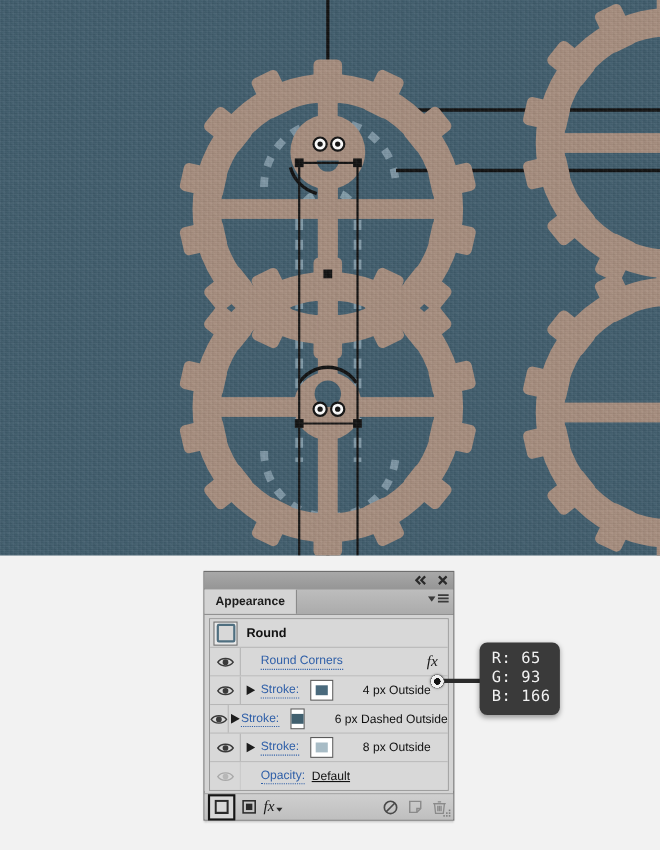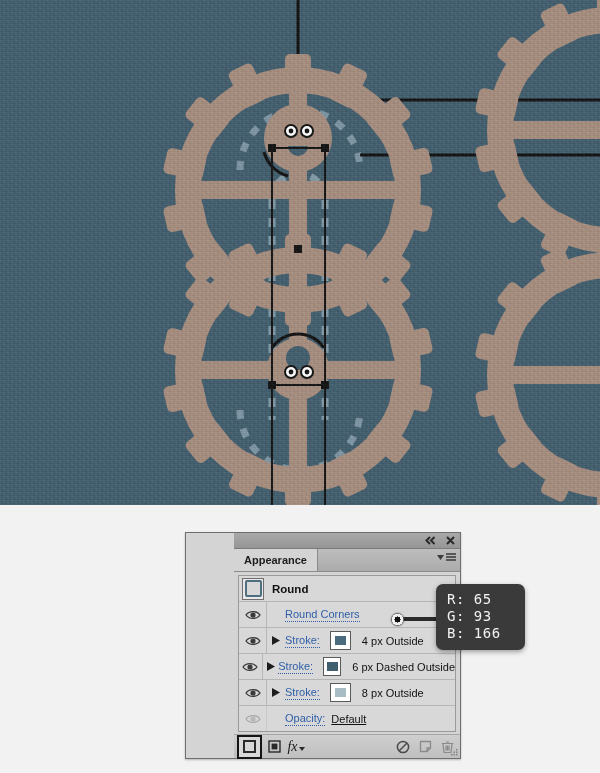--- a/index.html
+++ b/index.html
@@ -22,27 +22,26 @@
     background-image:
       repeating-linear-gradient(0deg, rgba(255,255,255,.030) 0 1px, rgba(0,0,0,.030) 1px 2px, rgba(255,255,255,.015) 2px 3px, rgba(0,0,0,.012) 3px 4px),
       repeating-linear-gradient(90deg, rgba(255,255,255,.028) 0 1px, rgba(0,0,0,.028) 1px 2px, rgba(0,0,0,.014) 2px 3px, rgba(255,255,255,.010) 3px 4px),
       repeating-linear-gradient(37deg, rgba(255,255,255,.016) 0 2px, rgba(0,0,0,.016) 2px 5px);
     pointer-events:none;
   }
   #canvas svg{position:absolute;left:0;top:0;}
 
   
   #panel{
-    position:absolute;left:185px;top:532px;width:226px;
+    position:absolute;left:185px;top:519px;width:226px;
     border:1px solid #6e6e6e;
     background:#d4d4d4;
     box-shadow:0 1px 2px rgba(0,0,0,.25);
     font-size:11px;
     color:#111;
-    padding-left:48px;
   }
   .pnl-titlebar{
     height:15px;
     background:linear-gradient(#a8a8a8,#969696);
     border-bottom:1px solid #7b7b7b;
     display:flex;align-items:center;justify-content:flex-end;
     padding-right:4px;gap:9px;
   }
   .tb-btn{width:11px;height:11px;display:flex;align-items:center;justify-content:center;cursor:pointer;}
   .tb-btn svg{display:block;}
@@ -126,21 +125,21 @@
     cursor:pointer;
     box-shadow:inset 0 0 0 1px #ffffff;
   }
   .swatch i{display:block;width:11px;height:9px;}
   .swatch.none{position:relative;overflow:hidden;}
   .swatch.none::after{
     content:"";position:absolute;left:-3px;top:50%;
     width:26px;height:2px;background:#d01414;
     transform:rotate(-42deg);transform-origin:center;
   }
-  .stroke-desc{margin-left:11px;font-size:11px;color:#111;white-space:nowrap;}
+  .stroke-desc{margin-left:27px;font-size:11px;color:#111;white-space:nowrap;}
   .opacity-val{margin-left:6px;font-size:11px;color:#111;text-decoration:underline;}
   .label-plain{margin-left:4px;font-size:11px;color:#111;}
 
   .row.dim .cell-eye{opacity:.42;}
 
   
   .pnl-foot{
     height:23px;margin-top:2px;
     background:linear-gradient(#cfcfcf,#bfbfbf);
     border-top:1px solid #a6a6a6;
@@ -166,21 +165,21 @@
   #callout-dot{
     position:absolute;left:391px;top:613px;width:13px;height:13px;
     border-radius:50%;
     background:radial-gradient(circle at 50% 50%, #111 0 32%, #f0f0f0 34% 62%, #6a6a6a 64% 100%);
     box-shadow:0 0 2px rgba(0,0,0,.5);
   }
   #tooltip{
     position:absolute;left:436px;top:584px;
     background:#3a3a3a;
     border-radius:7px;
-    padding:7px 24px 8px 11px;
+    padding:7px 8px 8px 11px;
     box-shadow:0 2px 5px rgba(0,0,0,.35);
   }
   #tooltip div{
     font-family:"DejaVu Sans Mono", monospace;
     font-size:14px;color:#f2f2f2;line-height:17px;letter-spacing:.5px;
   }
 </style>
 </head>
 <body>
 

